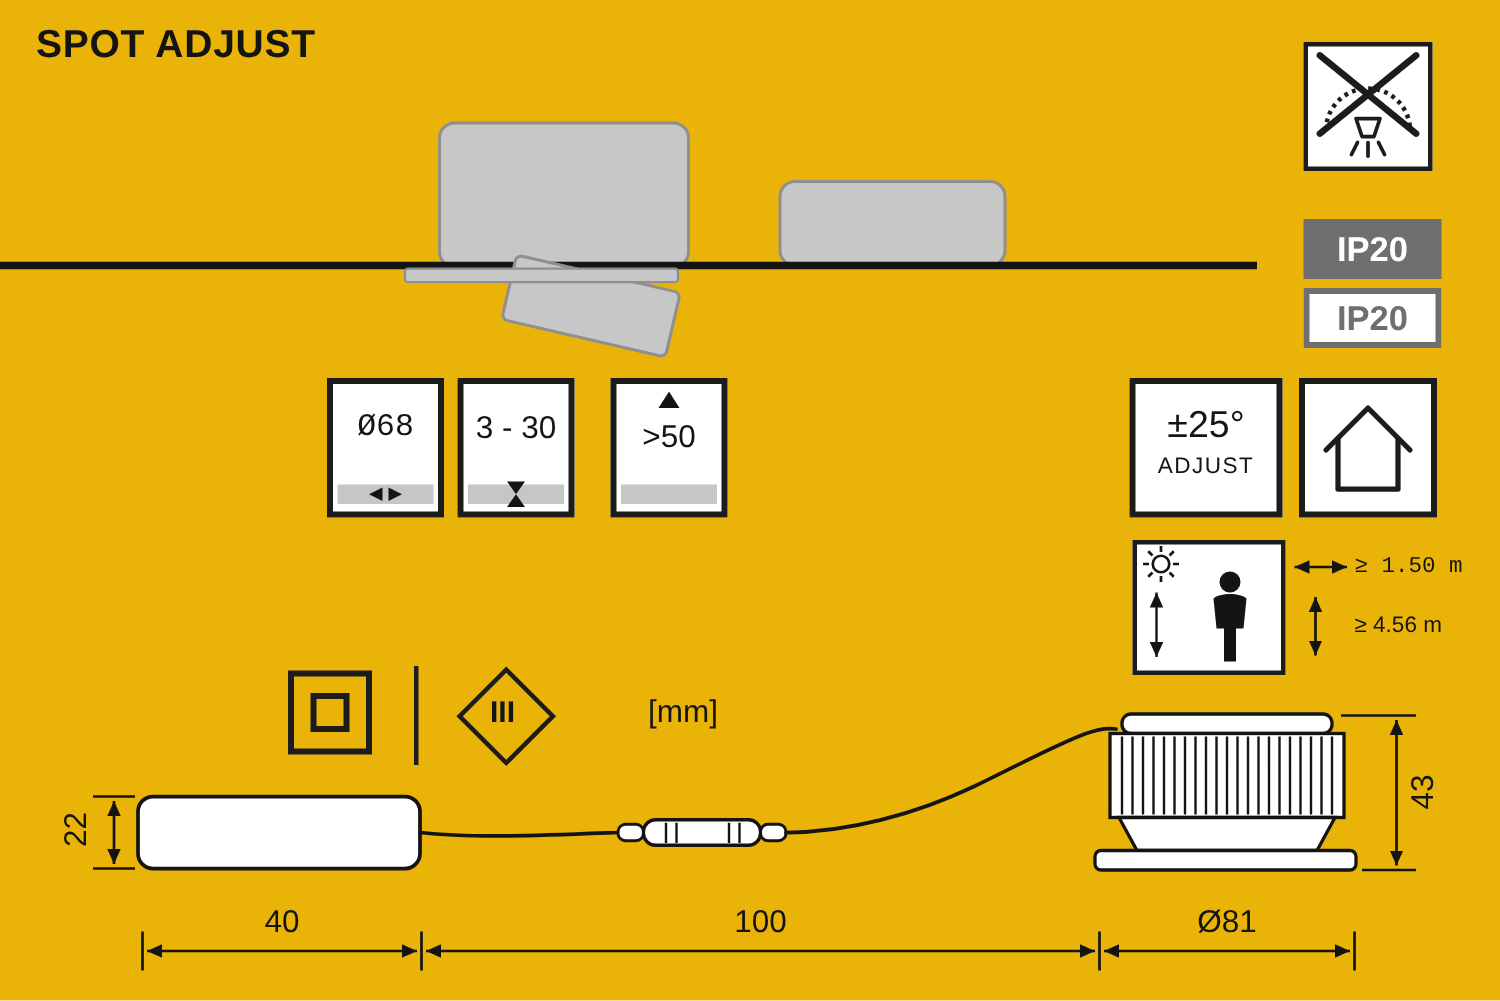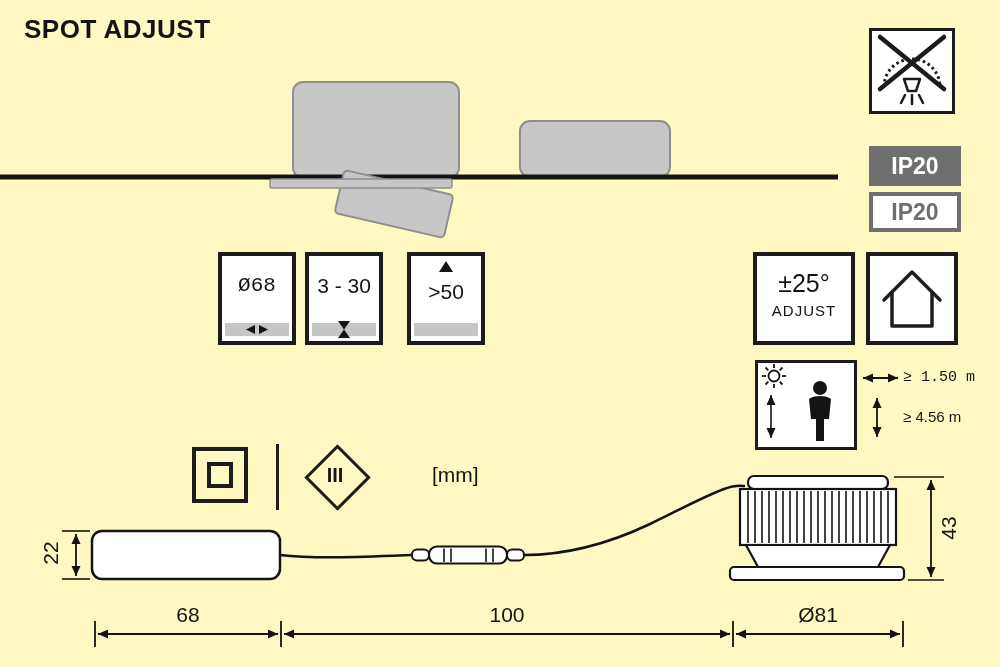--- a/index.html
+++ b/index.html
@@ -1,16 +1,16 @@
 <!DOCTYPE html>
 <html><head>
 <meta charset="utf-8">
 <style>
   html,body{margin:0;padding:0;background:#fff;}
-  #canvas{position:relative;width:1000px;height:667px;background:#fef9c3;overflow:hidden;
+  #canvas{position:relative;width:1000px;height:667px;background:#eab308;overflow:hidden;
           font-family:"Liberation Sans",sans-serif;color:#141414;}
   .abs{position:absolute;}
   .title{left:24px;top:14px;font-size:26px;font-weight:700;letter-spacing:.5px;}
   .box{border:4px solid #1c1c1c;background:#fff;box-sizing:content-box;}
   .box3{border:3px solid #1c1c1c;background:#fff;box-sizing:content-box;}
   .spec{width:70px;height:85px;}
   .spec svg{position:absolute;left:0;top:0;}
   .spec .spec-label{position:absolute;left:0;width:100%;text-align:center;font-size:21px;}
   .badge{display:flex;align-items:center;justify-content:center;font-size:23px;font-weight:700;}
   .dim{font-size:21px;text-align:center;}
@@ -187,17 +187,17 @@
 
   <div class="abs diamond-wrap" style="left:306px;top:446px;">
     <div class="diamond"></div>
     <div class="diamond-label">III</div>
   </div>
 
   <div class="abs units" style="left:432px;top:463px;">[mm]</div>
 
   <div class="abs dim rot" style="left:28px;top:542px;width:44px;height:22px;">22</div>
   <div class="abs dim rot" style="left:926px;top:517px;width:44px;height:22px;">43</div>
-  <div class="abs dim" style="left:158px;top:603px;width:60px;">68</div>
+  <div class="abs dim" style="left:158px;top:603px;width:60px;">40</div>
   <div class="abs dim" style="left:472px;top:603px;width:70px;">100</div>
   <div class="abs dim" style="left:783px;top:603px;width:70px;">Ø81</div>
 
 </div>
 
 </body></html>

